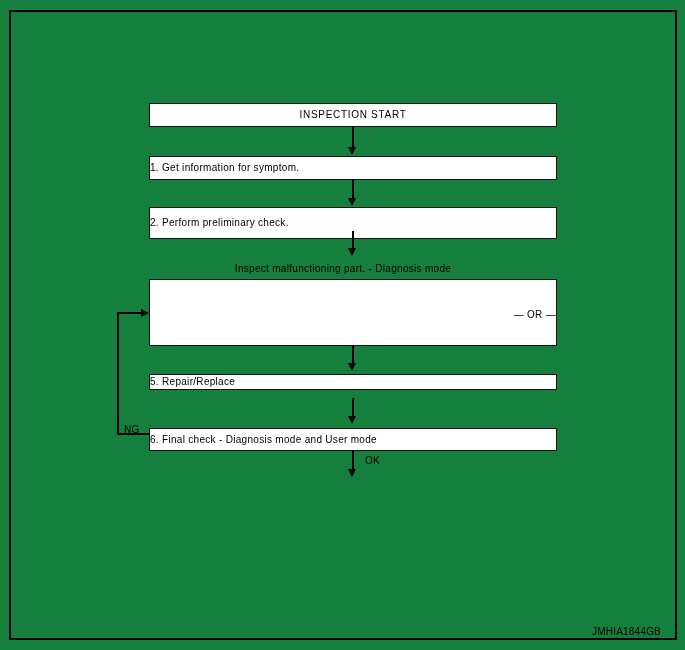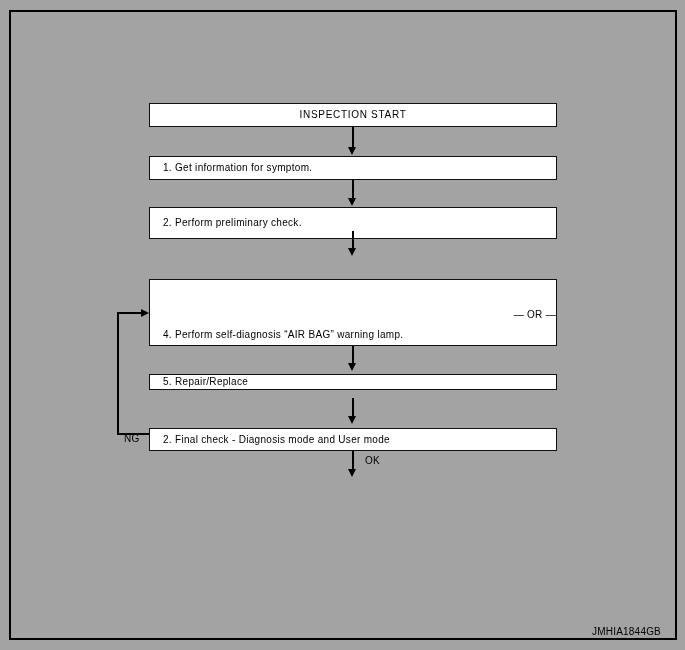--- a/index.html
+++ b/index.html
@@ -3,34 +3,34 @@
 <meta charset="utf-8">
 <style>
   * { margin: 0; padding: 0; box-sizing: border-box; }
   html, body {
     width: 685px; height: 650px;
     background: #ffffff;
     font-family: "Liberation Sans", "DejaVu Sans", sans-serif;
     color: #000000;
     overflow: hidden;
   }
-  .canvas { position: absolute; left: 0; top: 0; width: 685px; height: 650px; background: #a3a3a3; }
+  .canvas { position: absolute; left: 0; top: 0; width: 685px; height: 650px; background: #15803d; }
   .frame {
     position: absolute; left: 9px; top: 10px; width: 668px; height: 630px;
     border: 2px solid #000; background: transparent;
   }
   .box {
     position: absolute; left: 149px; width: 408px;
     border: 1.5px solid #111; background: #fff;
     display: flex; align-items: center;
     font-size: 10px; letter-spacing: 0.3px; line-height: 12px;
     white-space: nowrap;
   }
   .box.center { justify-content: center; letter-spacing: 0.7px; }
-  .box.left { padding-left: 13px; }
+  .box.left { }
   .box.multi { display: block; }
   .m-line { position: absolute; font-size: 10px; letter-spacing: 0.3px; line-height: 13px; white-space: nowrap; }
   .m-or { left: 0; width: 100%; text-align: right; }
   .vline { position: absolute; left: 352px; width: 1.5px; background: #000; }
   .hline { position: absolute; height: 1.5px; background: #000; }
   .ngv  { position: absolute; width: 1.5px; background: #000; }
   .arrow-down {
     position: absolute; left: 348px; width: 0; height: 0;
     border-left: 4.5px solid transparent; border-right: 4.5px solid transparent;
     border-top: 8px solid #000;
@@ -59,42 +59,42 @@
   <div class="box left" style="top:156px;height:24px">1. Get information for symptom.</div>
 
   <div class="vline" style="top:180px;height:18px"></div>
   <div class="arrow-down" style="top:198px"></div>
 
   <div class="box left" style="top:207px;height:32px">2. Perform preliminary check.</div>
 
   <div class="vline" style="top:231px;height:17px"></div>
   <div class="arrow-down" style="top:248px"></div>
 
+  <div class="lbl heading" style="left:193px;top:263px">Inspect malfunctioning part. - Diagnosis mode</div>
 
   <div class="box multi" style="top:279px;height:67px">
     <div class="m-line m-or" style="top:28px">— OR —</div>
-    <div class="m-line" style="top:48px;left:13px">4. Perform self-diagnosis “AIR BAG” warning lamp.</div>
   </div>
 
   <div class="vline" style="top:346px;height:17px"></div>
   <div class="arrow-down" style="top:363px"></div>
 
   <div class="box left" style="top:374px;height:16px">5. Repair/Replace</div>
 
   <div class="vline" style="top:398px;height:18px"></div>
   <div class="arrow-down" style="top:416px"></div>
 
-  <div class="box left" style="top:428px;height:23px">2. Final check - Diagnosis mode and User mode</div>
+  <div class="box left" style="top:428px;height:23px">6. Final check - Diagnosis mode and User mode</div>
 
   <div class="vline" style="top:451px;height:18px"></div>
   <div class="arrow-down" style="top:469px"></div>
   <div class="lbl" style="left:365px;top:455px">OK</div>
 
 
   <div class="hline" style="left:117px;top:433px;width:32px"></div>
   <div class="ngv" style="left:117px;top:312px;height:122px"></div>
   <div class="hline" style="left:117px;top:312px;width:25px"></div>
   <div class="arrow-right" style="left:141px;top:308.5px"></div>
-  <div class="lbl" style="left:124px;top:433px">NG</div>
+  <div class="lbl" style="left:124px;top:424px">NG</div>
 
   <div class="lbl figcode" style="right:24px;top:626px">JMHIA1844GB</div>
 
 </div>
 
 </body></html>

